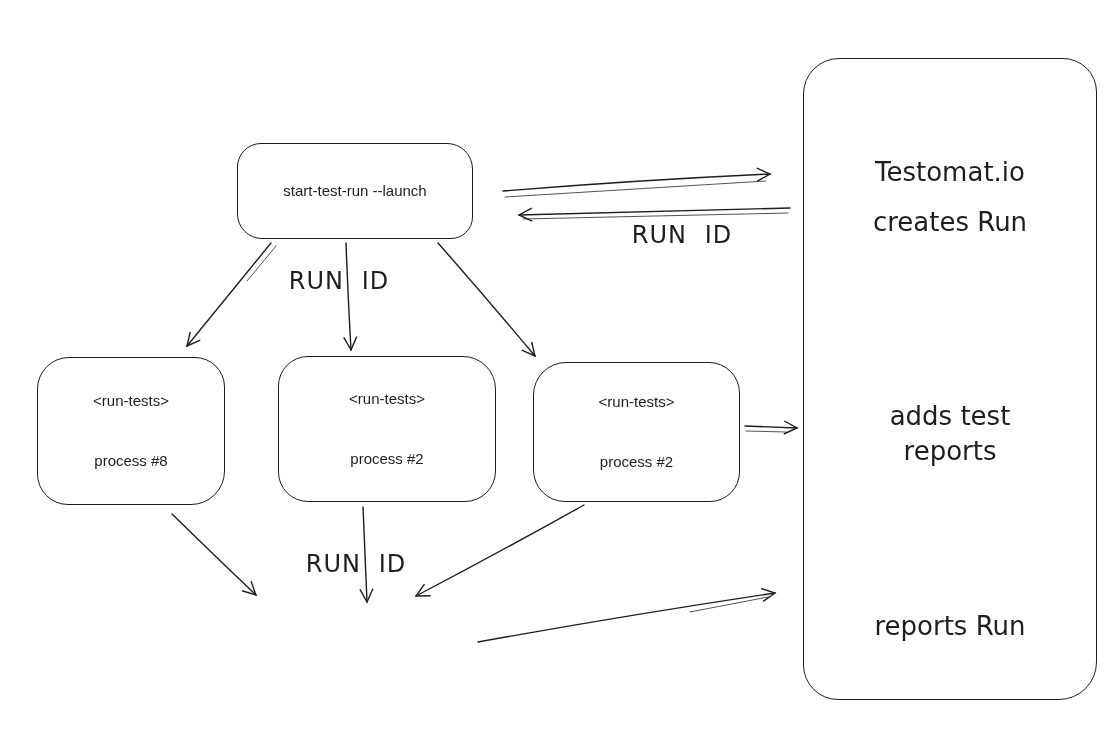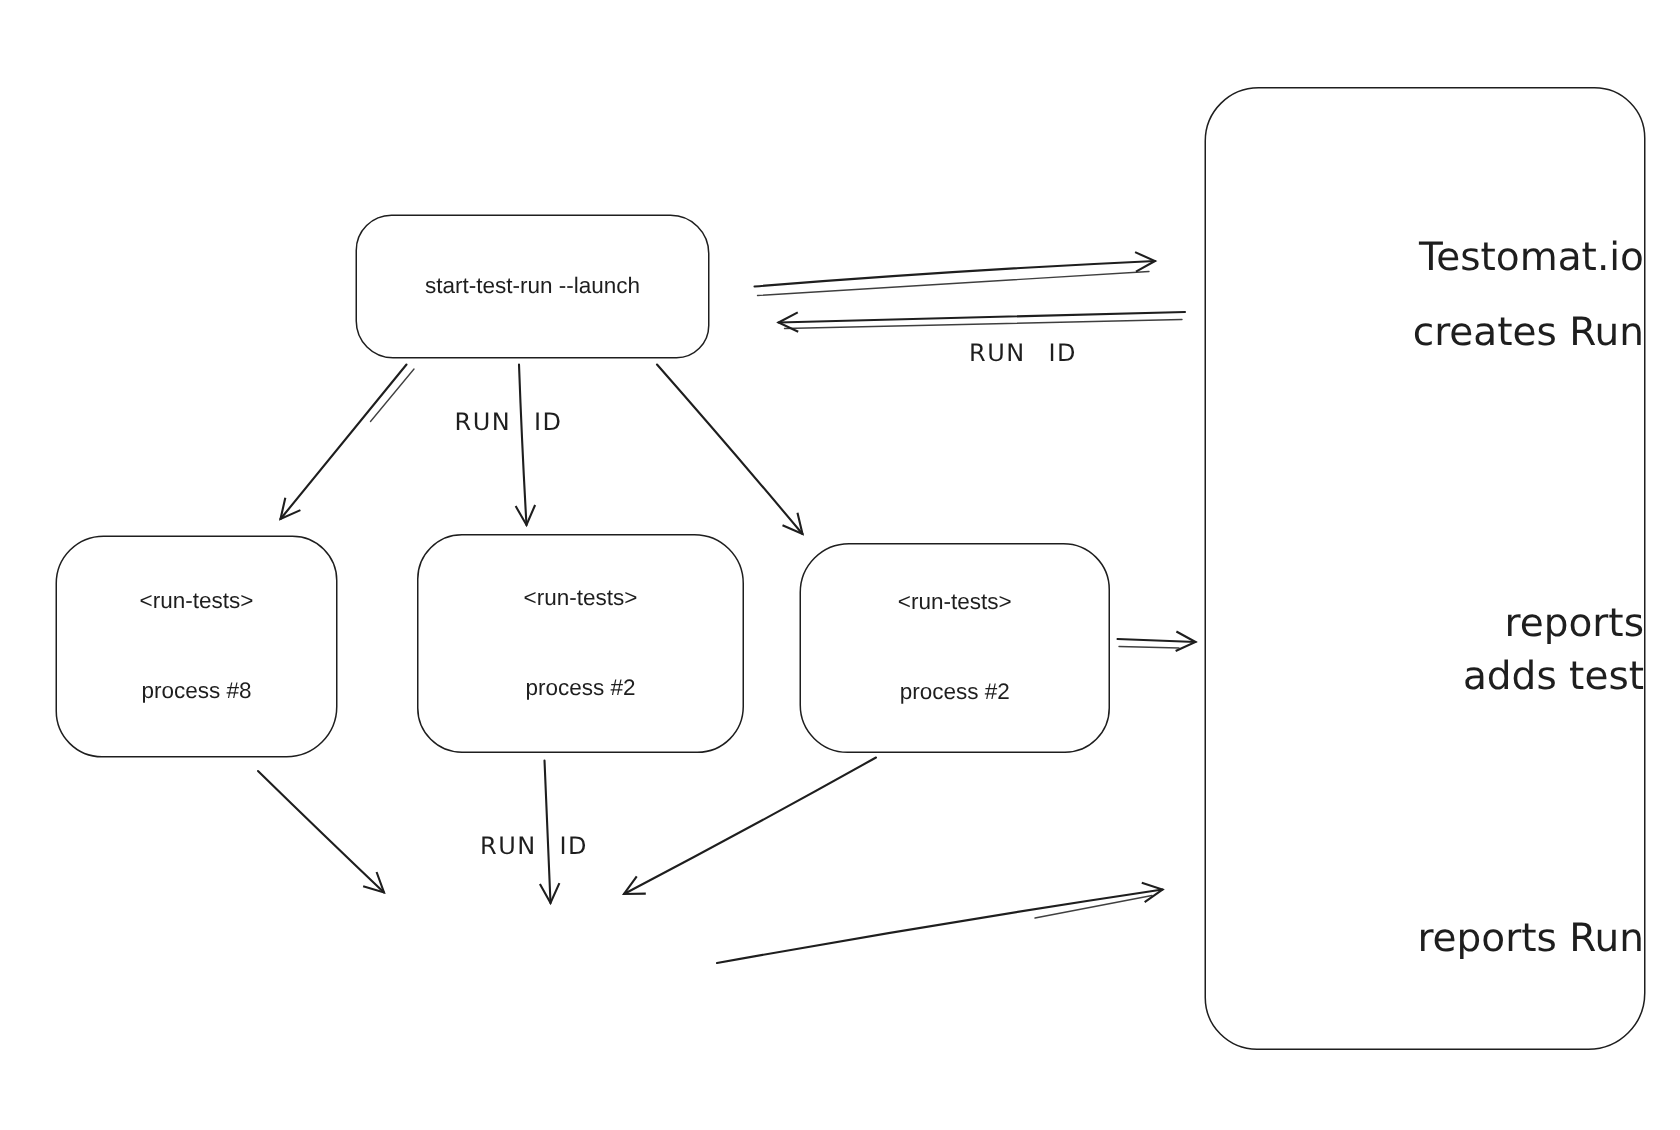--- a/index.html
+++ b/index.html
@@ -44,32 +44,32 @@
   .node-p3 { left: 533px; top: 362px; width: 207px; height: 140px; border-radius: 33px 31px 30px 32px; }
   .node-service {
     left: 803px; top: 58px; width: 294px; height: 642px;
     border-radius: 36px 34px 38px 35px;
     display: block;
   }
   .proc-label { text-align: center; }
   .service-text {
     position: absolute;
     left: 0; width: 100%;
-    text-align: right;
+    text-align: center;
     font-size: 26px;
     line-height: 35px;
   }
   .svc-title    { top: 96px; }
   .svc-creates  { top: 146px; }
   .svc-adds     { top: 340px; }
   .svc-finishes { top: 550px; }
   .edge-label {
     position: absolute;
     transform: translate(-50%, -50%);
-    font-size: 16px;
+    font-size: 24px;
     word-spacing: 9px;
     letter-spacing: 1px;
     white-space: nowrap;
   }
   .lbl-fanout { left: 339px; top: 281px; }
   .lbl-fanin  { left: 356px; top: 564px; }
   .lbl-return { left: 682px; top: 235px; }
 </style>
 </head>
 <body>
@@ -126,22 +126,22 @@
       <div>&lt;run-tests&gt;</div>
       <div>process #2</div>
     </div>
   </div>
 
 
   <div class="node node-service">
     <div class="service-text hand svc-title">Testomat.io</div>
     <div class="service-text hand svc-creates">creates Run</div>
     <div class="service-text hand svc-adds">
+      <div>adds test</div>
       <div>reports</div>
-      <div>adds test</div>
     </div>
     <div class="service-text hand svc-finishes">reports Run</div>
   </div>
 
   <div class="edge-label hand lbl-fanout">RUN ID</div>
   <div class="edge-label hand lbl-fanin">RUN ID</div>
   <div class="edge-label hand lbl-return">RUN ID</div>
 
 </div>
 

